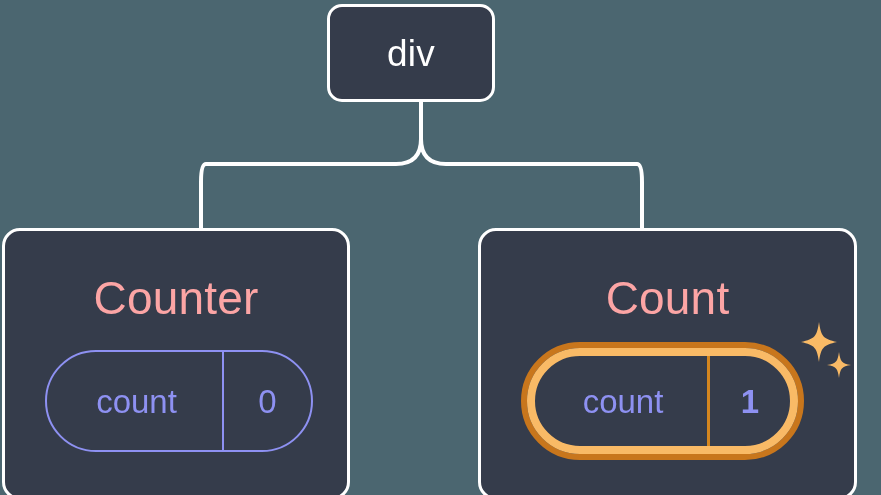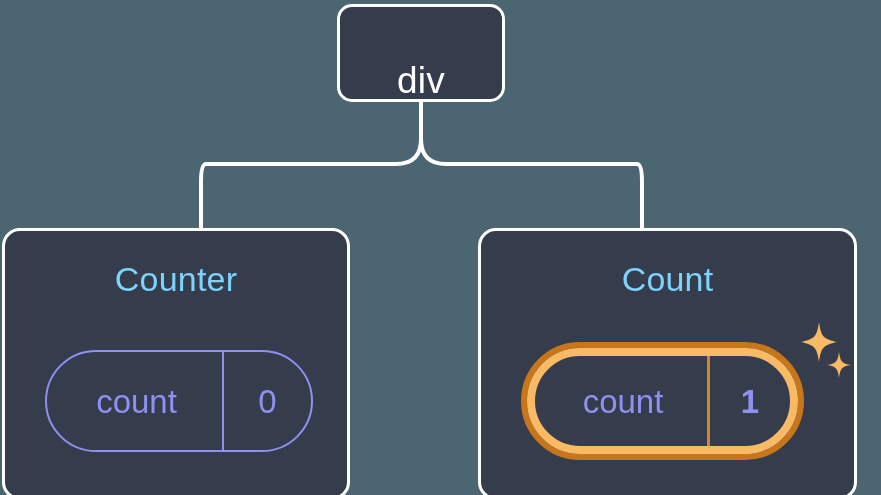--- a/index.html
+++ b/index.html
@@ -33,25 +33,25 @@
     position: absolute;
     box-sizing: border-box;
     background: #353c4b;
     border: 3px solid #ffffff;
     border-radius: 17px;
     display: flex;
     flex-direction: column;
     align-items: center;
   }
   .node-root {
-    left: 337px;
+    left: 327px;
     top: 4px;
     width: 168px;
     height: 98px;
-    justify-content: flex-end;
+    justify-content: center;
     border-radius: 15px;
   }
   .node-child {
     top: 228px;
     height: 272px;
     border-radius: 18px;
   }
   .node-left {
     left: 2px;
     width: 348px;
@@ -61,24 +61,24 @@
     width: 379px;
   }
 
   .root-label {
     color: #ffffff;
     font-size: 37px;
     letter-spacing: 0.3px;
     line-height: 1;
   }
   .node-title {
-    color: #7dd3fc;
-    font-size: 34px;
+    color: #fca5a5;
+    font-size: 46px;
     line-height: 1;
-    margin-top: 31px;
+    margin-top: 44px;
     letter-spacing: 0.2px;
   }
 
   
   .pill-wrap {
     position: absolute;
     display: flex;
     align-items: center;
   }
   .pill {

